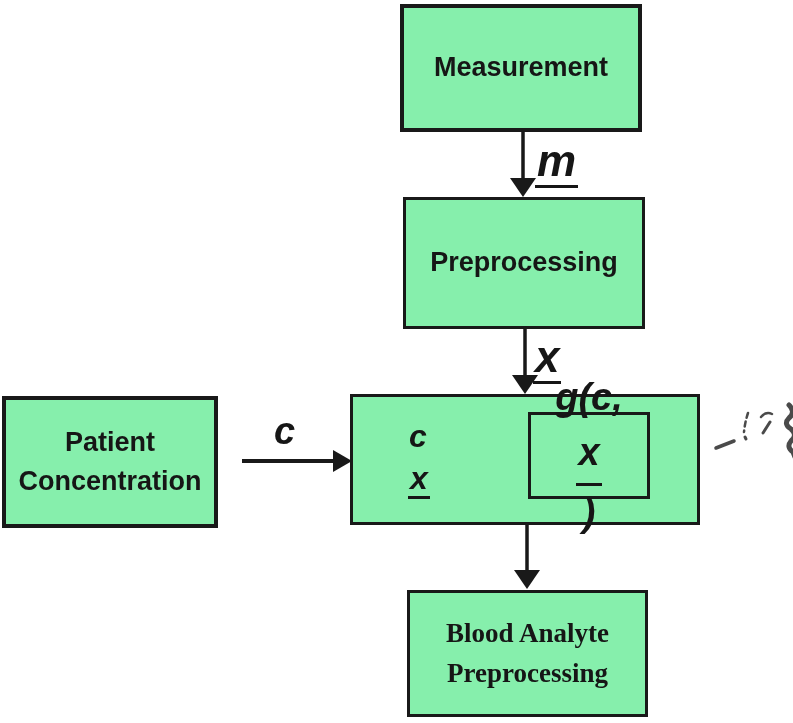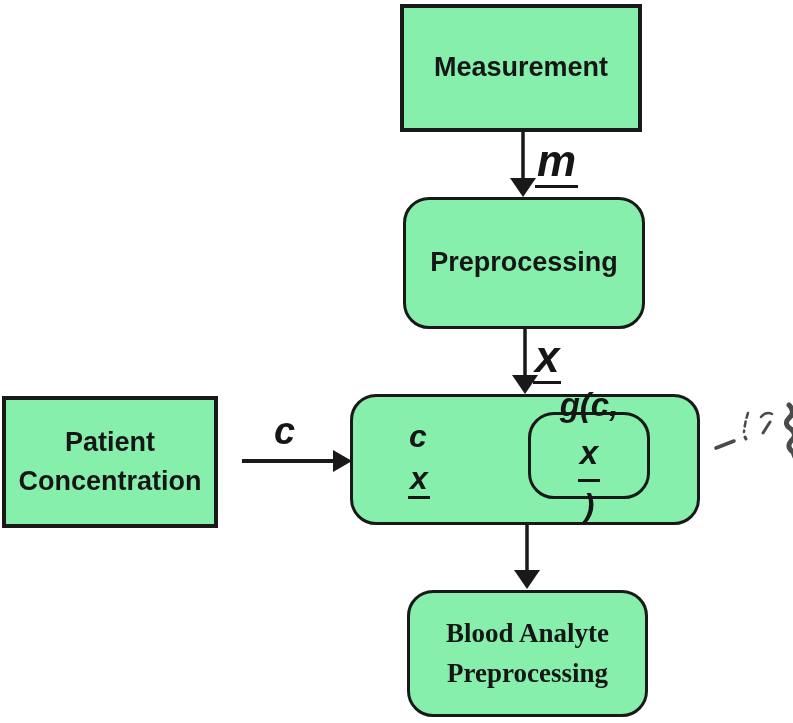--- a/index.html
+++ b/index.html
@@ -23,26 +23,26 @@
     background: #86efac;
     display: flex;
     flex-direction: column;
     align-items: center;
     justify-content: center;
     text-align: center;
     font-weight: bold;
     font-size: 27px;
     line-height: 1.45;
   }
-  .box--thin { border-width: 3px; border-radius: 26px; }
+  .box--thin { border-width: 3px; }
   .node-measurement   { left: 400px; top: 4px;   width: 242px; height: 128px; }
   .node-preprocessing { left: 403px; top: 197px; width: 242px; height: 132px; }
   .node-model         { left: 350px; top: 394px; width: 350px; height: 131px; }
   .node-inner         { left: 528px; top: 412px; width: 122px; height: 87px;
-                        font-style: italic; font-size: 33px; flex-direction: column; }
+                        font-style: italic; font-size: 38px; flex-direction: column; }
   .node-patient       { left: 2px;   top: 396px; width: 216px; height: 132px; }
   .node-blood         { left: 407px; top: 590px; width: 241px; height: 127px; font-family: Liberation Serif, serif; }
 
   .edge-label {
     position: absolute;
     font-style: italic;
     font-weight: bold;
     line-height: 1;
     white-space: nowrap;
   }

